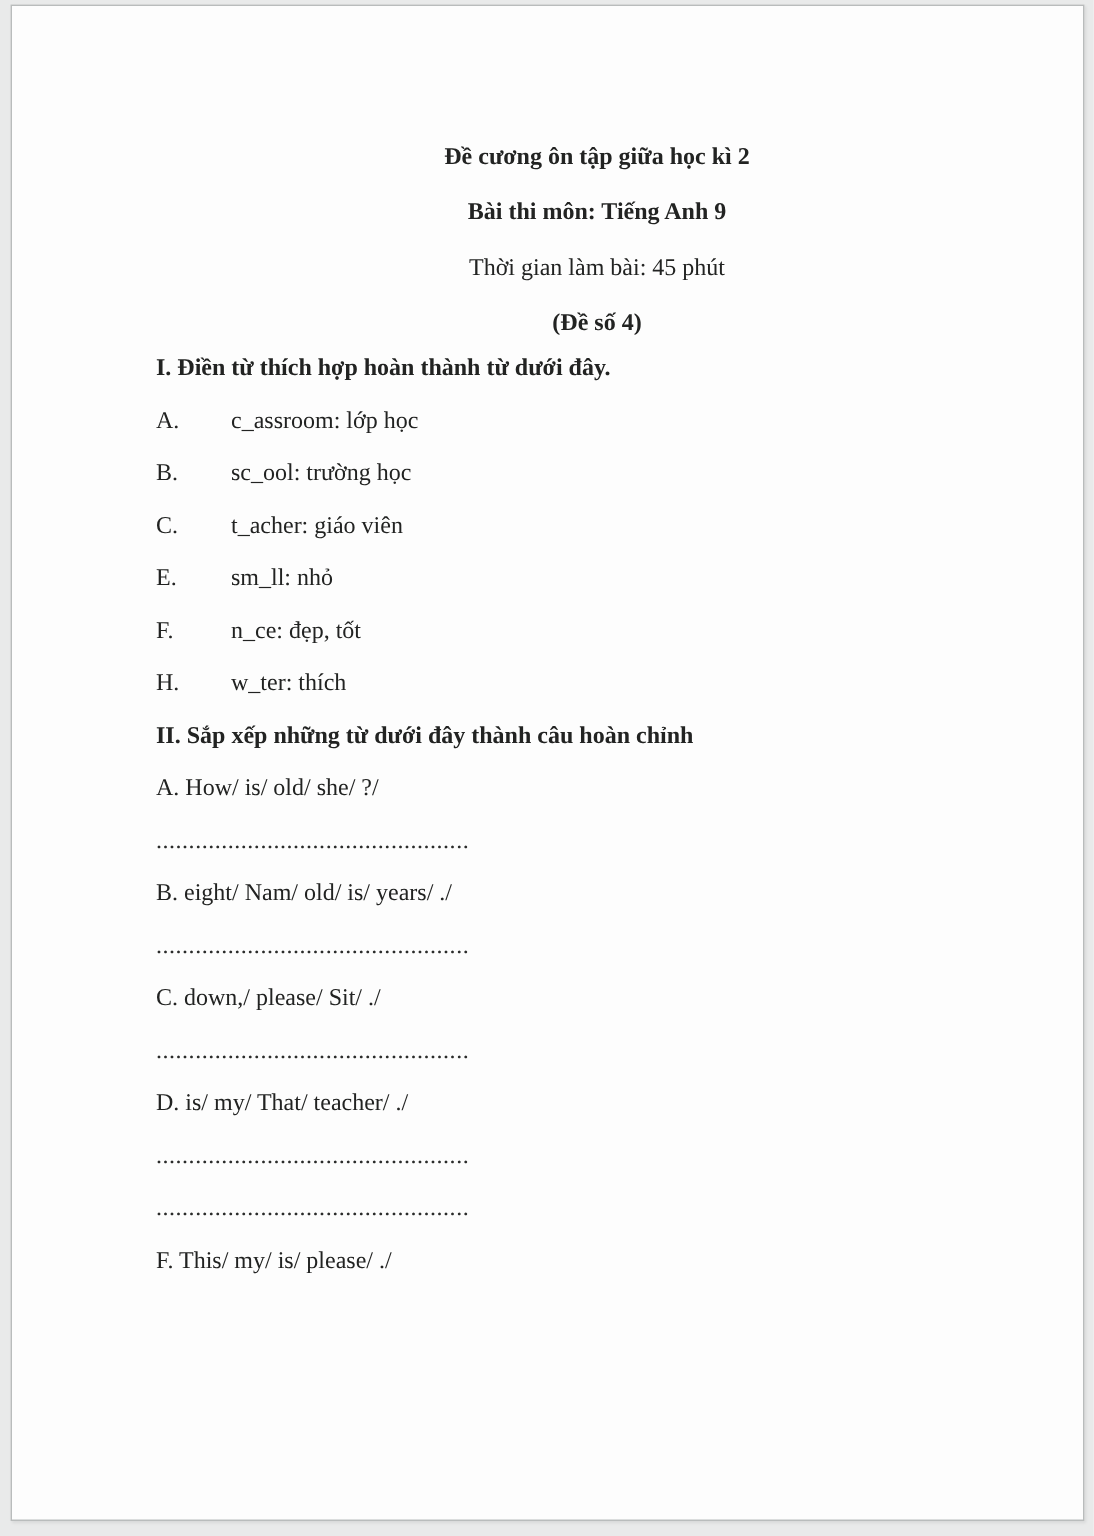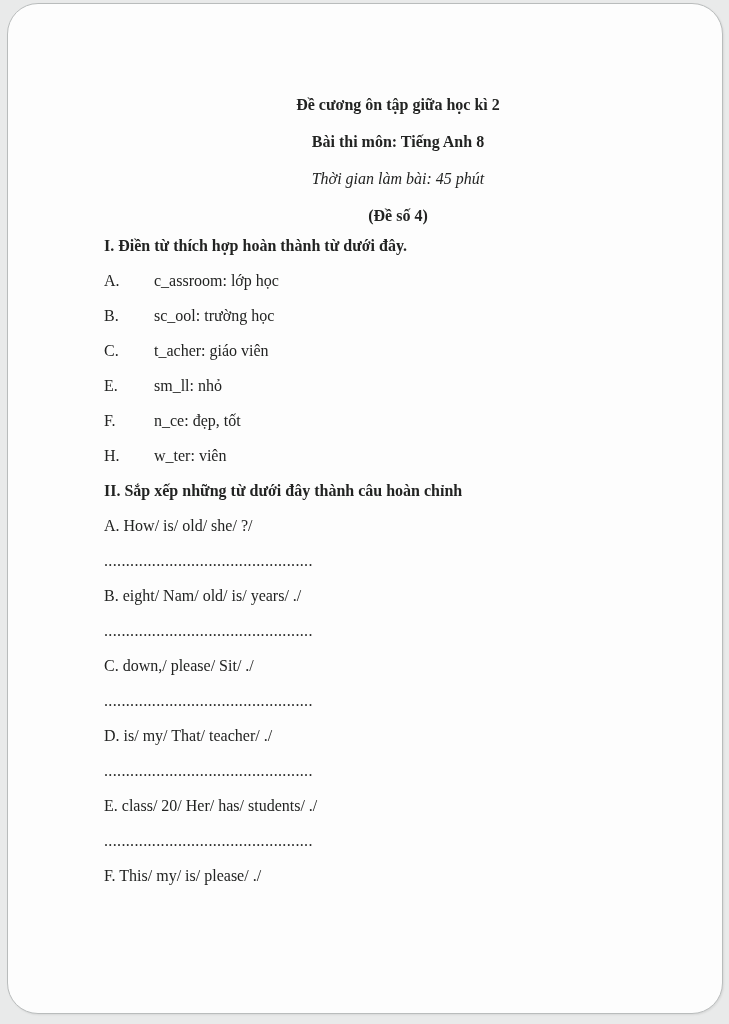--- a/index.html
+++ b/index.html
@@ -1,15 +1,15 @@
 <!DOCTYPE html>
 <html><head>
 <meta charset="utf-8">
 <style>
-  * { margin: 0; padding: 0; box-sizing: border-box; border-radius: 31px; }
+  * { margin: 0; padding: 0; box-sizing: border-box; }
   html, body {
     width: 729px; height: 1024px;
     background: #e9eaea;
     font-family: "Liberation Serif", "DejaVu Serif", serif;
     overflow: hidden;
   }
   .viewport {
     position: relative;
     width: 729px; height: 1024px;
   }
@@ -29,41 +29,41 @@
   .hline {
     height: 37px; line-height: 37px;
     text-align: center;
     white-space: nowrap;
   }
   .line {
     height: 35px; line-height: 35px;
     white-space: nowrap;
   }
   .bold { font-weight: bold; }
-  .italic { font-style: italic; }
+  .italic { }
   .sec1-heading { margin-top: -6px; }
   .item-label {
     display: inline-block;
     width: 50px;
   }
   .dots {
     letter-spacing: 0.35px;
     color: #2a2b2a;
     overflow: hidden;
   }
 </style>
 </head>
 <body>
 
 <div class="viewport">
   <div class="page">
     <div class="content">
 
       <div class="hline bold">Đề cương ôn tập giữa học kì 2</div>
-      <div class="hline bold">Bài thi môn: Tiếng Anh 8</div>
+      <div class="hline bold">Bài thi môn: Tiếng Anh 9</div>
       <div class="hline italic">Thời gian làm bài: 45 phút</div>
       <div class="hline bold">(Đề số 4)</div>
 
       <div class="line bold sec1-heading">I. Điền từ thích hợp hoàn thành từ dưới đây.</div>
 
       <div class="line">
         <span class="item-label">A.</span><span>c_assroom: lớp học</span>
       </div>
       <div class="line">
         <span class="item-label">B.</span><span>sc_ool: trường học</span>
@@ -71,37 +71,36 @@
       <div class="line">
         <span class="item-label">C.</span><span>t_acher: giáo viên</span>
       </div>
       <div class="line">
         <span class="item-label">E.</span><span>sm_ll: nhỏ</span>
       </div>
       <div class="line">
         <span class="item-label">F.</span><span>n_ce: đẹp, tốt</span>
       </div>
       <div class="line">
-        <span class="item-label">H.</span><span>w_ter: viên</span>
+        <span class="item-label">H.</span><span>w_ter: thích</span>
       </div>
 
       <div class="line bold">II. Sắp xếp những từ dưới đây thành câu hoàn chỉnh</div>
 
       <div class="line">A. How/ is/ old/ she/ ?/</div>
       <div class="line dots">................................................</div>
 
       <div class="line">B. eight/ Nam/ old/ is/ years/ ./</div>
       <div class="line dots">................................................</div>
 
       <div class="line">C. down,/ please/ Sit/ ./</div>
       <div class="line dots">................................................</div>
 
       <div class="line">D. is/ my/ That/ teacher/ ./</div>
       <div class="line dots">................................................</div>
 
-      <div class="line">E. class/ 20/ Her/ has/ students/ ./</div>
       <div class="line dots">................................................</div>
 
       <div class="line">F. This/ my/ is/ please/ ./</div>
 
     </div>
   </div>
 </div>
 
 </body></html>

